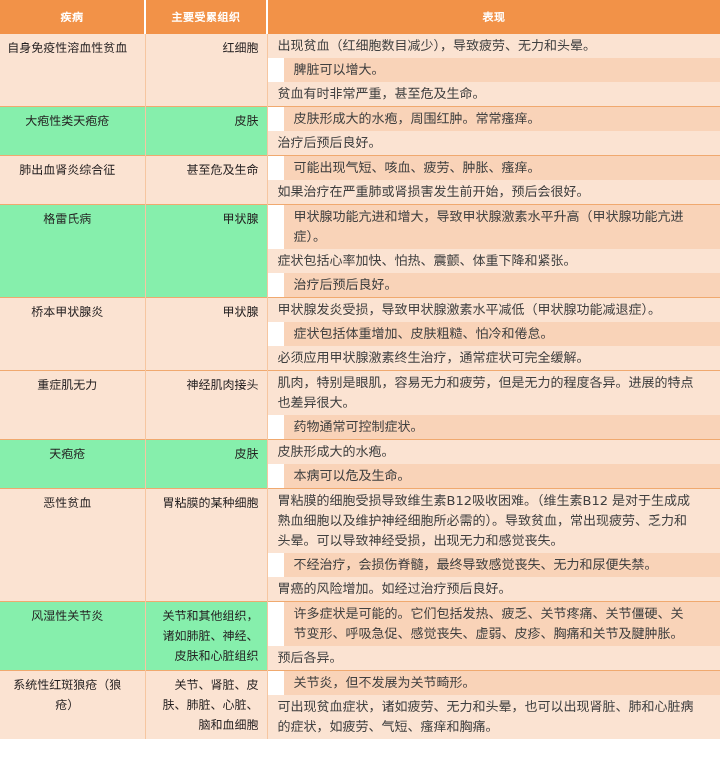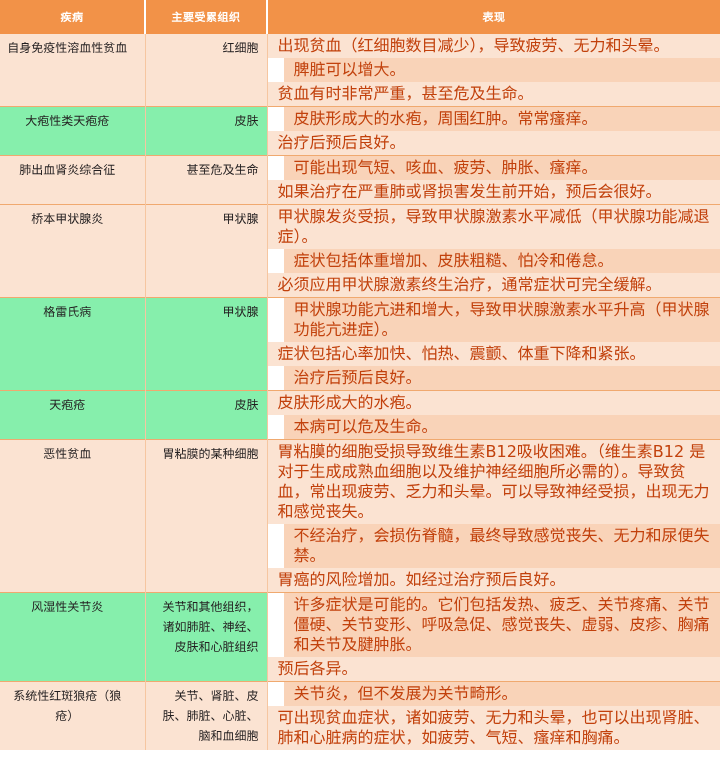--- a/index.html
+++ b/index.html
@@ -53,24 +53,24 @@
     line-height:20px;
   }
   .tissue-pad{
     padding:4px 8px 4px 8px;
     line-height:20px;
     text-align:right;
   }
 
   
   .sub{
-    padding:2px 4px 2px 10px;
+    padding:2px 24px 2px 10px;
     line-height:20px;
-    font-size:16px;
-    color:#c2410c;
+    font-size:13px;
+    color:#404040;
     box-sizing:border-box;
   }
 
   
   .band-a{background:#FBE3D2;}   
   .band-b{background:#F9D3B8;margin-left:16px;}   
 
   tr.row-sep > td{border-top:1px solid #F0A96F;}
 
   
@@ -125,43 +125,55 @@
         </td>
         <td class="tissue-cell grp-a">
           <div class="tissue-pad">甚至危及生命</div>
         </td>
         <td class="manifest-cell">
           <div class="sub band-b">可能出现气短、咳血、疲劳、肿胀、瘙痒。</div>
           <div class="sub band-a">如果治疗在严重肺或肾损害发生前开始，预后会很好。</div>
         </td>
       </tr>
       <tr class="row-sep">
+        <td class="name-cell grp-b" rowspan="1">
+          <div class="cell-pad">格雷氏病</div>
+        </td>
+        <td class="tissue-cell grp-b">
+          <div class="tissue-pad">甲状腺</div>
+        </td>
+        <td class="manifest-cell">
+          <div class="sub band-b">甲状腺功能亢进和增大，导致甲状腺激素水平升高（甲状腺功能亢进症）。</div>
+          <div class="sub band-a">症状包括心率加快、怕热、震颤、体重下降和紧张。</div>
+          <div class="sub band-b">治疗后预后良好。</div>
+        </td>
+      </tr>
+      <tr class="row-sep">
         <td class="name-cell grp-a" rowspan="1">
           <div class="cell-pad">桥本甲状腺炎</div>
         </td>
         <td class="tissue-cell grp-a">
           <div class="tissue-pad">甲状腺</div>
         </td>
         <td class="manifest-cell">
           <div class="sub band-a">甲状腺发炎受损，导致甲状腺激素水平减低（甲状腺功能减退症）。</div>
           <div class="sub band-b">症状包括体重增加、皮肤粗糙、怕冷和倦怠。</div>
           <div class="sub band-a">必须应用甲状腺激素终生治疗，通常症状可完全缓解。</div>
         </td>
       </tr>
       <tr class="row-sep">
-        <td class="name-cell grp-b" rowspan="1">
-          <div class="cell-pad">格雷氏病</div>
-        </td>
-        <td class="tissue-cell grp-b">
-          <div class="tissue-pad">甲状腺</div>
-        </td>
-        <td class="manifest-cell">
-          <div class="sub band-b">甲状腺功能亢进和增大，导致甲状腺激素水平升高（甲状腺功能亢进症）。</div>
-          <div class="sub band-a">症状包括心率加快、怕热、震颤、体重下降和紧张。</div>
-          <div class="sub band-b">治疗后预后良好。</div>
+        <td class="name-cell grp-a" rowspan="1">
+          <div class="cell-pad">重症肌无力</div>
+        </td>
+        <td class="tissue-cell grp-a">
+          <div class="tissue-pad">神经肌肉接头</div>
+        </td>
+        <td class="manifest-cell">
+          <div class="sub band-a">肌肉，特别是眼肌，容易无力和疲劳，但是无力的程度各异。进展的特点也差异很大。</div>
+          <div class="sub band-b">药物通常可控制症状。</div>
         </td>
       </tr>
       <tr class="row-sep">
         <td class="name-cell grp-b" rowspan="1">
           <div class="cell-pad">天疱疮</div>
         </td>
         <td class="tissue-cell grp-b">
           <div class="tissue-pad">皮肤</div>
         </td>
         <td class="manifest-cell">

